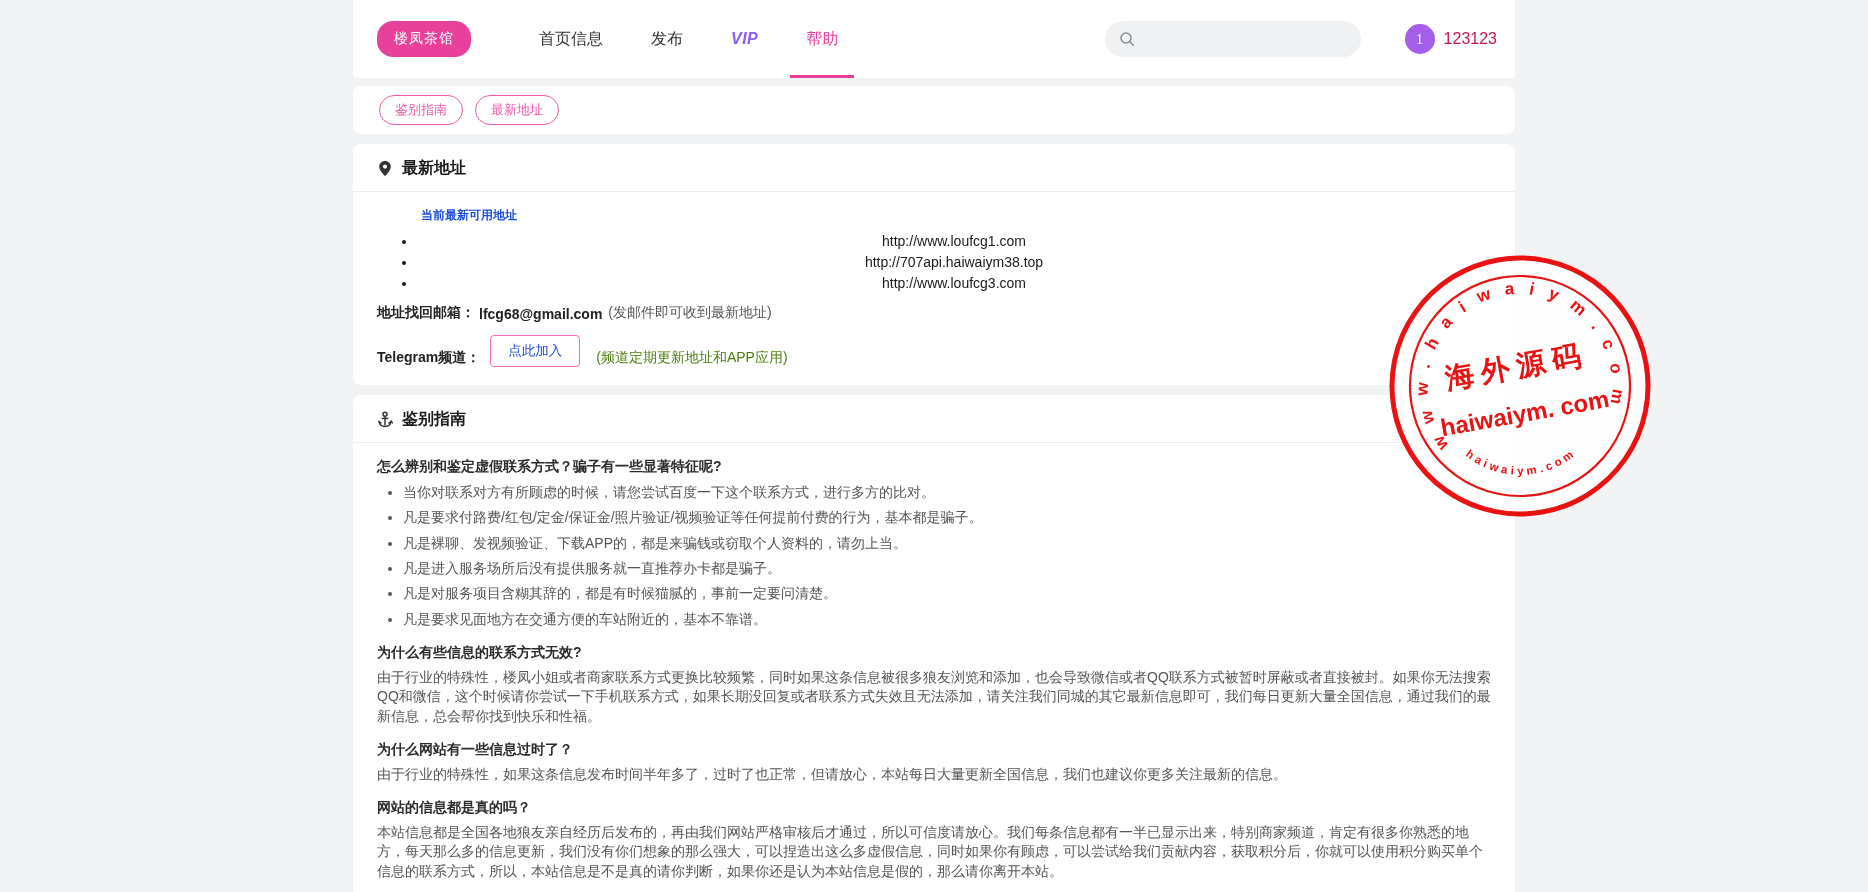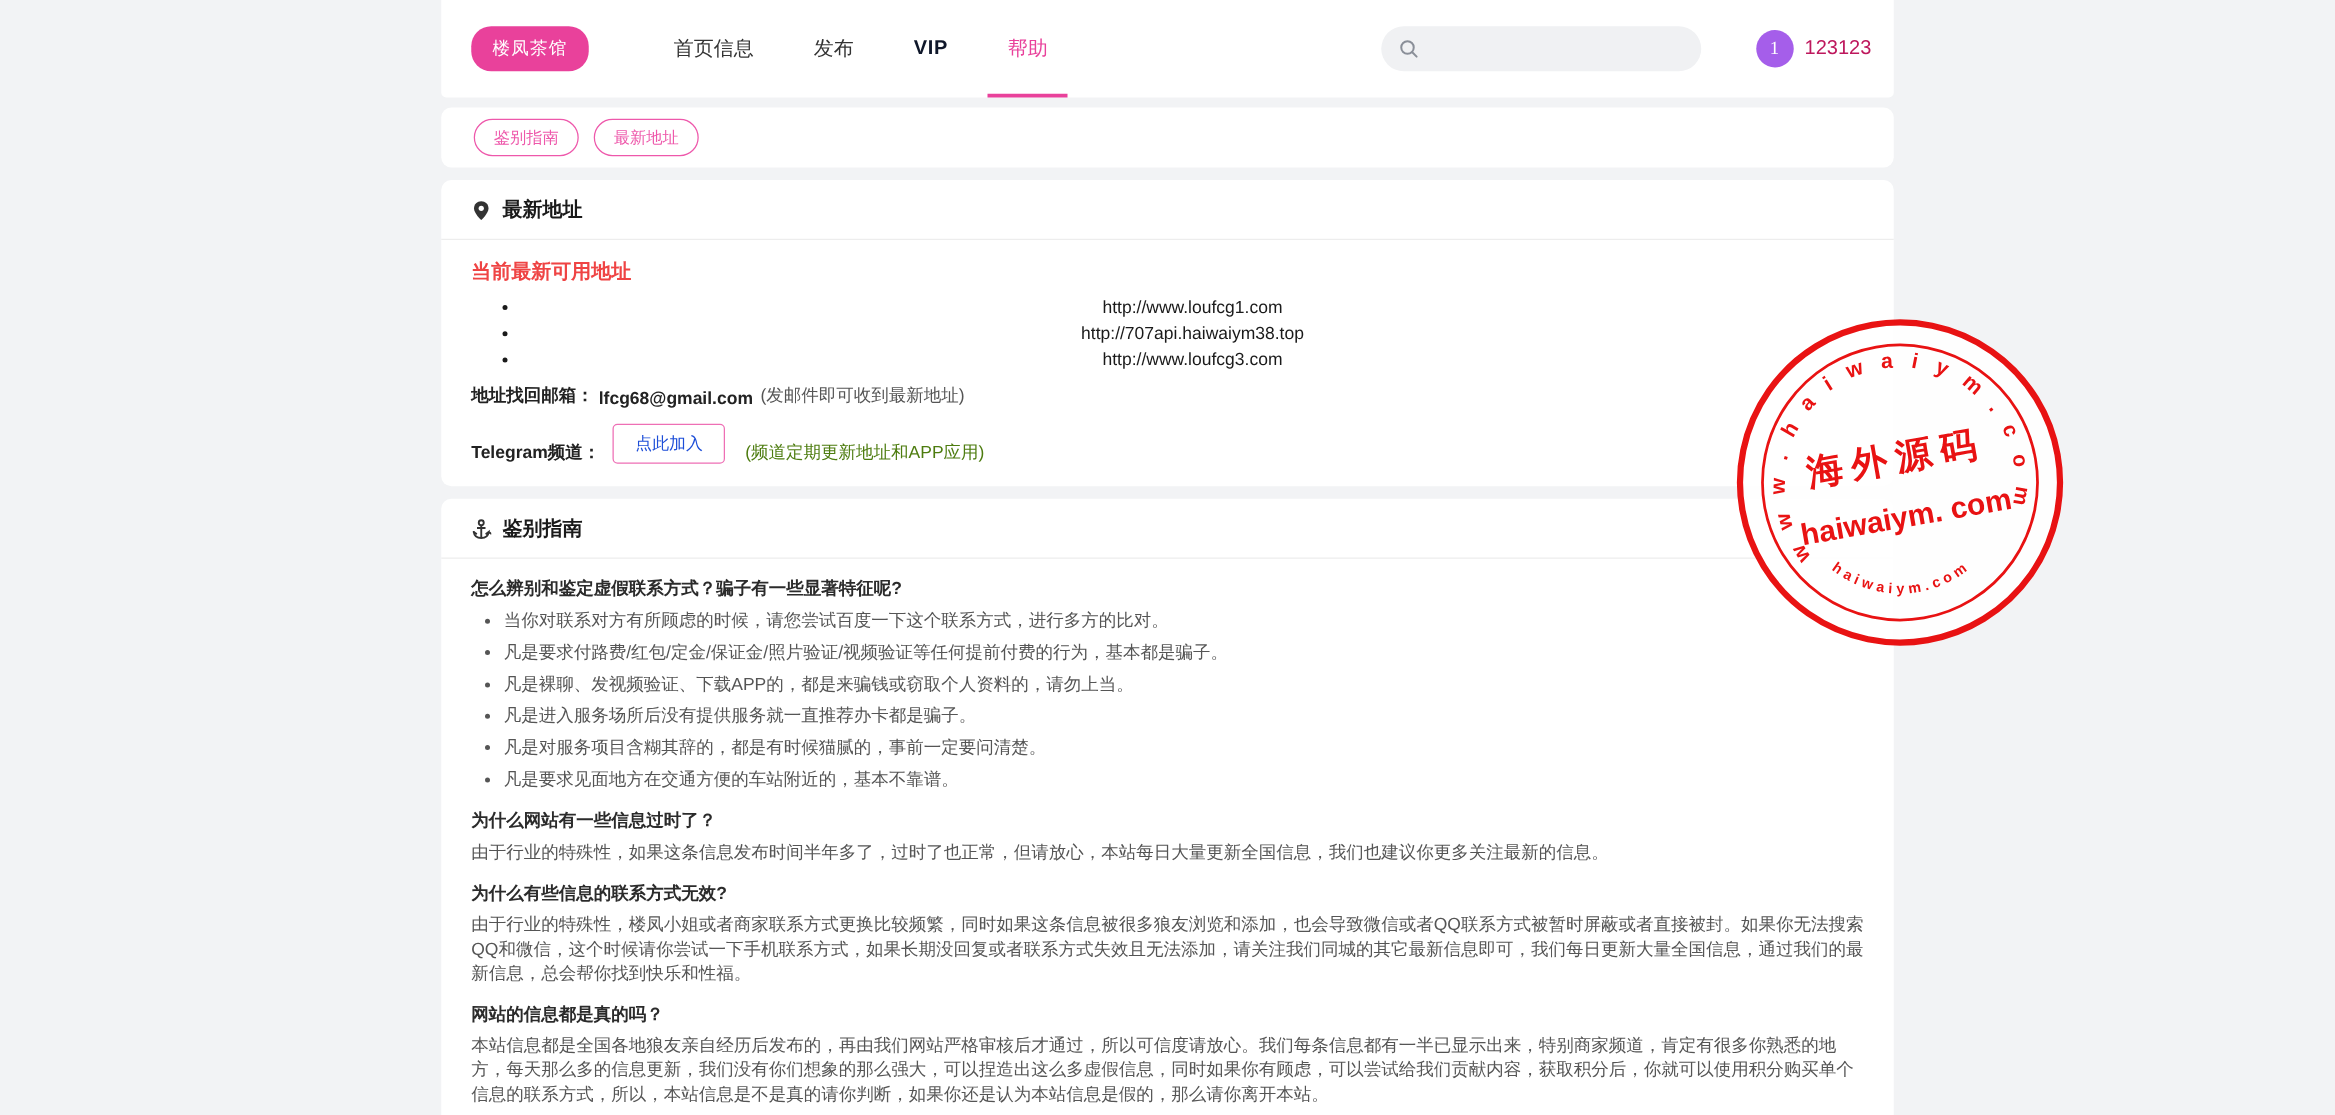--- a/index.html
+++ b/index.html
@@ -37,21 +37,21 @@
   .nav-item {
     display: flex; align-items: center;
     padding: 0 10px;
     margin-right: 28px;
     font-size: 16px;
     color: #333;
     cursor: pointer;
     position: relative;
     text-decoration: none;
   }
-  .nav-item.bold { font-weight: bold; color: #0f172a; letter-spacing: .5px; }
+  .nav-item.bold { font-weight: bold; color: #8b5cf6; letter-spacing: .5px; font-style: italic; }
   .nav-item.active { color: #e9419b; }
   .nav-item.active::after {
     content: "";
     position: absolute;
     left: 50%; transform: translateX(-50%);
     bottom: 0;
     width: 64px; height: 3px;
     background: #e9419b;
   }
   .search-box {
@@ -101,21 +101,21 @@
   
   .card { margin-top: 10px; background: #fff; border-radius: 8px; }
   .card-head {
     display: flex; align-items: center; gap: 9px;
     padding: 14px 24px 12px;
     border-bottom: 1px solid #ededed;
   }
   .card-title { font-size: 16px; font-weight: bold; color: #1a1a1a; }
   .card-body { padding: 15px 24px 18px; font-size: 14px; color: #444; }
 
-  .subtitle { font-weight: bold; color: #ef4444; font-size: 16px; }
+  .subtitle { font-weight: bold; color: #1d4ed8; font-size: 12px; margin-left: 44px; }
   .url-list { list-style: disc; margin: 9px 0 13px; padding-left: 40px; color: #1a1a1a; text-align: center; }
   .url-list li { margin: 5px 0; }
   .url-list a { color: #1a1a1a; text-decoration: none; }
 
   .line { margin-top: 13px; display: flex; align-items: flex-end; flex-wrap: wrap; }
   .line .lbl { font-weight: bold; color: #222; }
   .line .val { margin-left: 4px; color: #222; font-weight: 600; }
   .line .note { margin-left: 6px; color: #555; }
   .join-btn {
     margin-left: 10px;
@@ -228,26 +228,26 @@
       <ul class="g-list">
         <li>当你对联系对方有所顾虑的时候，请您尝试百度一下这个联系方式，进行多方的比对。</li>
         <li>凡是要求付路费/红包/定金/保证金/照片验证/视频验证等任何提前付费的行为，基本都是骗子。</li>
         <li>凡是裸聊、发视频验证、下载APP的，都是来骗钱或窃取个人资料的，请勿上当。</li>
         <li>凡是进入服务场所后没有提供服务就一直推荐办卡都是骗子。</li>
         <li>凡是对服务项目含糊其辞的，都是有时候猫腻的，事前一定要问清楚。</li>
         <li>凡是要求见面地方在交通方便的车站附近的，基本不靠谱。</li>
       </ul>
 
       <div class="qa">
+        <div class="q-head">为什么有些信息的联系方式无效?</div>
+        <div class="answer">由于行业的特殊性，楼凤小姐或者商家联系方式更换比较频繁，同时如果这条信息被很多狼友浏览和添加，也会导致微信或者QQ联系方式被暂时屏蔽或者直接被封。如果你无法搜索QQ和微信，这个时候请你尝试一下手机联系方式，如果长期没回复或者联系方式失效且无法添加，请关注我们同城的其它最新信息即可，我们每日更新大量全国信息，通过我们的最新信息，总会帮你找到快乐和性福。</div>
+      </div>
+      <div class="qa">
         <div class="q-head">为什么网站有一些信息过时了？</div>
         <div class="answer">由于行业的特殊性，如果这条信息发布时间半年多了，过时了也正常，但请放心，本站每日大量更新全国信息，我们也建议你更多关注最新的信息。</div>
-      </div>
-      <div class="qa">
-        <div class="q-head">为什么有些信息的联系方式无效?</div>
-        <div class="answer">由于行业的特殊性，楼凤小姐或者商家联系方式更换比较频繁，同时如果这条信息被很多狼友浏览和添加，也会导致微信或者QQ联系方式被暂时屏蔽或者直接被封。如果你无法搜索QQ和微信，这个时候请你尝试一下手机联系方式，如果长期没回复或者联系方式失效且无法添加，请关注我们同城的其它最新信息即可，我们每日更新大量全国信息，通过我们的最新信息，总会帮你找到快乐和性福。</div>
       </div>
       <div class="qa">
         <div class="q-head">网站的信息都是真的吗？</div>
         <div class="answer">本站信息都是全国各地狼友亲自经历后发布的，再由我们网站严格审核后才通过，所以可信度请放心。我们每条信息都有一半已显示出来，特别商家频道，肯定有很多你熟悉的地方，每天那么多的信息更新，我们没有你们想象的那么强大，可以捏造出这么多虚假信息，同时如果你有顾虑，可以尝试给我们贡献内容，获取积分后，你就可以使用积分购买单个信息的联系方式，所以，本站信息是不是真的请你判断，如果你还是认为本站信息是假的，那么请你离开本站。</div>
       </div>
     </div>
   </section>
 
 </div>
 

